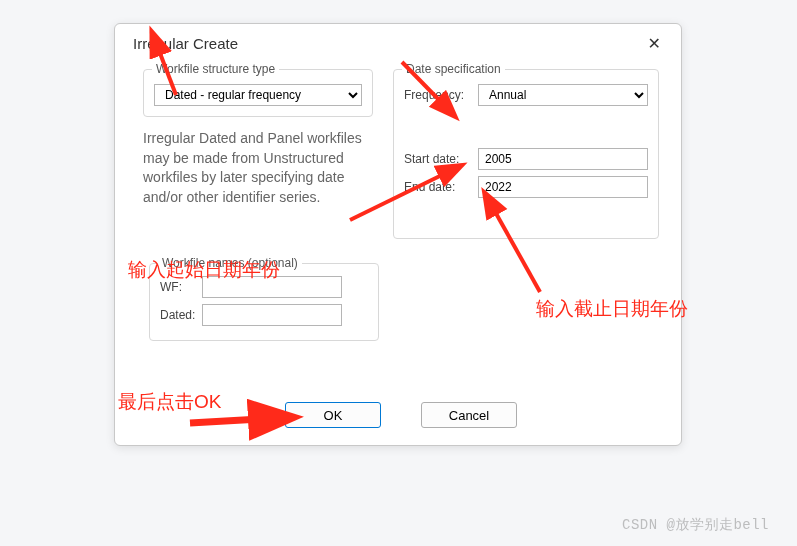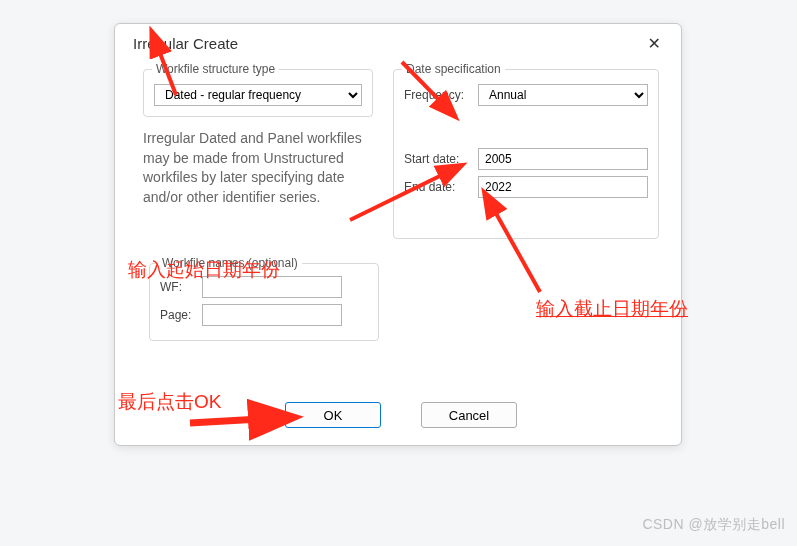--- a/index.html
+++ b/index.html
@@ -136,26 +136,26 @@
       font-weight: 400;
       pointer-events: none;
       white-space: nowrap;
     }
     .arrow-svg {
       position: absolute;
       pointer-events: none;
     }
     .watermark {
       position: absolute;
-      right: 12px;
+      right: 28px;
       bottom: 12px;
       color: rgba(120,120,120,0.45);
       font-size: 14px;
       letter-spacing: 0.5px;
-      font-family: Liberation Sans, sans-serif;
+      font-family: Liberation Mono, monospace;
     }
   </style>
 </head>
 <body>
 
 <div class="dialog">
   <div class="titlebar">
     <span>Irregular Create</span>
     <span class="close-icon">✕</span>
   </div>
@@ -195,21 +195,21 @@
       </div>
     </div>
 
     <div class="names-group" style="margin-top:12px;">
       <span class="group-legend">Workfile names (optional)</span>
       <div class="row">
         <label>WF:</label>
         <input class="text-input" value="" style="">
       </div>
       <div class="row">
-        <label>Page:</label>
+        <label>Dated:</label>
         <input class="text-input" value="" style="">
       </div>
     </div>
 
     <div class="button-row">
       <button class="btn primary">OK</button>
       <button class="btn">Cancel</button>
     </div>
   </div>
 </div>
@@ -226,16 +226,16 @@
   <line x1="402" y1="62" x2="443" y2="104" stroke="#ff2a1a" stroke-width="4" marker-end="url(#ah)"></line>
 
   <line x1="350" y1="220" x2="446" y2="173" stroke="#ff2a1a" stroke-width="4" marker-end="url(#ah)"></line>
 
   <line x1="540" y1="292" x2="493" y2="208" stroke="#ff2a1a" stroke-width="4" marker-end="url(#ah)"></line>
 
   <line x1="190" y1="423" x2="262" y2="419" stroke="#ff2a1a" stroke-width="7" marker-end="url(#ah)"></line>
 </svg>
 
 <div class="annot-text" style="left:128px; top:257px;">输入起始日期年份</div>
-<div class="annot-text" style="left:536px; top:296px;text-decoration:underline;">输入截止日期年份</div>
+<div class="annot-text" style="left:536px; top:296px;">输入截止日期年份</div>
 <div class="annot-text" style="left:118px; top:389px;">最后点击OK</div>
 
 <div class="watermark">CSDN @放学别走bell</div>
 
 </body></html>

